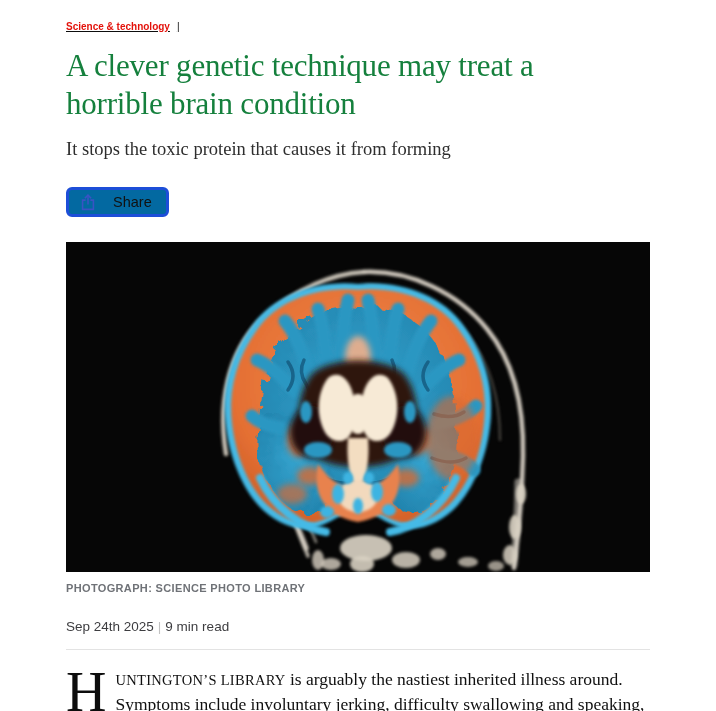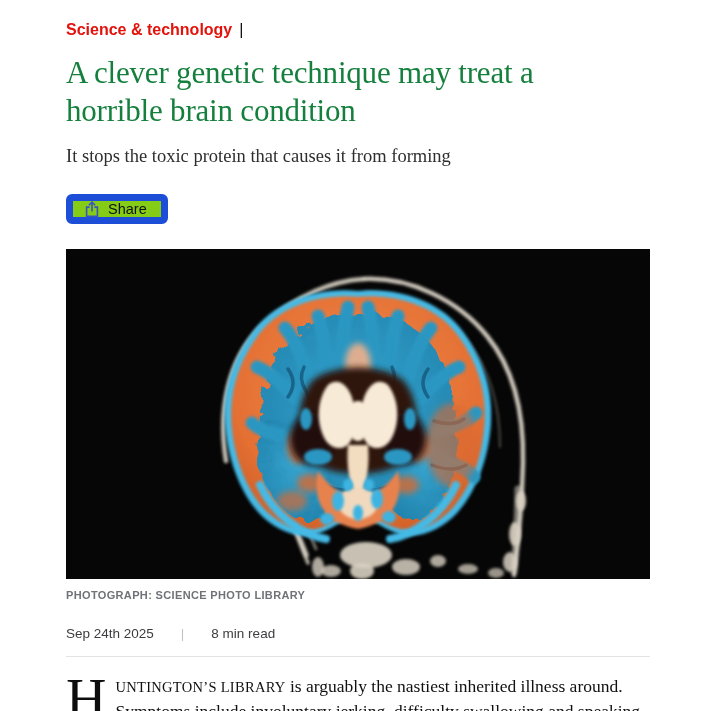--- a/index.html
+++ b/index.html
@@ -4,56 +4,56 @@
 <style>
   html,body{margin:0;padding:0;}
   body{
     width:716px;height:711px;overflow:hidden;background:#ffffff;
     font-family:"Liberation Sans",sans-serif;color:#0d0d0d;
     -webkit-font-smoothing:antialiased;
   }
   .container{padding:21px 66px 0 66px;width:584px;}
 
   
-  .breadcrumb{font-size:16px;font-weight:700;display:flex;align-items:flex-end;}
+  .breadcrumb{font-size:10px;font-weight:700;display:flex;align-items:flex-end;text-decoration:underline;}
   .crumb-section{color:#e3120b;cursor:pointer;}
   .crumb-sep{color:#0d0d0d;margin:0 7px;font-weight:400;}
   .crumb-topic{color:#0d0d0d;cursor:pointer;}
 
   
   h1.headline{
     font-family:"Liberation Serif","DejaVu Serif",serif;
     font-size:31px;line-height:1.21;font-weight:500;color:#15803d;
     margin:15px 0 0;max-width:548px;letter-spacing:-0.2px;
   }
   .standfirst{
     font-family:Liberation Serif, serif;
     font-size:18.5px;color:#2e2e2e;margin:17px 0 0;font-weight:400;
   }
 
   
   .share-row{margin-top:27px;}
   button.share{
-    display:inline-flex;align-items:center;gap:9px;
+    display:inline-flex;align-items:center;gap:18px;
     padding:5px 14px 5px 12px;height:30px;box-sizing:border-box;
-    border:7px solid #1d4ed8;border-radius:6px;background:#84cc16;
+    border:3px solid #1d4ed8;border-radius:6px;background:#0369a1;
     font-size:14.5px;font-weight:500;color:#111;font-family:inherit;cursor:pointer;
   }
   button.share svg{display:block;}
 
   
   figure.scan-figure{margin:25px 0 0;width:700px;}
   svg.scan{display:block;width:584px;height:330px;background:#060606;}
   figcaption{
     margin-top:10px;font-size:11px;font-weight:600;letter-spacing:.35px;
     color:#6f7277;
   }
 
   
-  .meta{margin-top:25px;font-size:13.5px;color:#3d3d40;display:flex;align-items:center;gap:27px;}
+  .meta{margin-top:25px;font-size:13.5px;color:#3d3d40;display:flex;align-items:center;gap:4px;}
   .meta-sep{color:#c2c2c2;}
   hr.rule{border:none;border-top:1px solid #e3e3e3;margin:15px 0 0;width:584px;}
 
   
   .body-text{
     font-family:"Liberation Serif","DejaVu Serif",serif;
     font-size:17.5px;line-height:1.42;color:#101010;margin-top:17px;max-width:584px;
   }
   .dropcap{
     float:left;font-size:56px;line-height:44px;padding:3px 9px 0 0;
@@ -220,21 +220,21 @@
         <path d="M 194 236 C 208 266 236 286 260 290"></path>
         <path d="M 390 236 C 376 266 348 286 324 290"></path>
       </g>
     </svg>
     <figcaption>PHOTOGRAPH: SCIENCE PHOTO LIBRARY</figcaption>
   </figure>
 
   <div class="meta">
     <span>Sep 24th 2025</span>
     <span class="meta-sep">|</span>
-    <span>8 min read</span>
+    <span>9 min read</span>
   </div>
 
   <hr class="rule">
 
   <p class="body-text">
     <span class="dropcap">H</span><span class="smallcaps">UNTINGTON’S LIBRARY</span><span> is arguably the nastiest inherited illness around. Symptoms include involuntary jerking, difficulty swallowing and speaking,</span>
   </p>
 
 </div>
 

